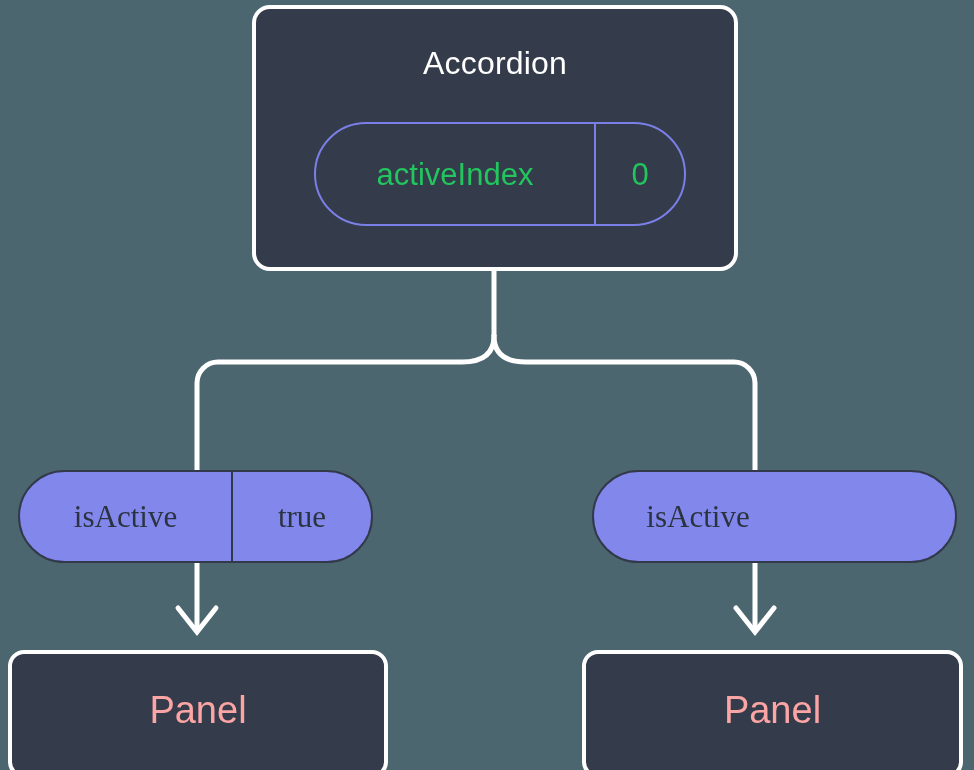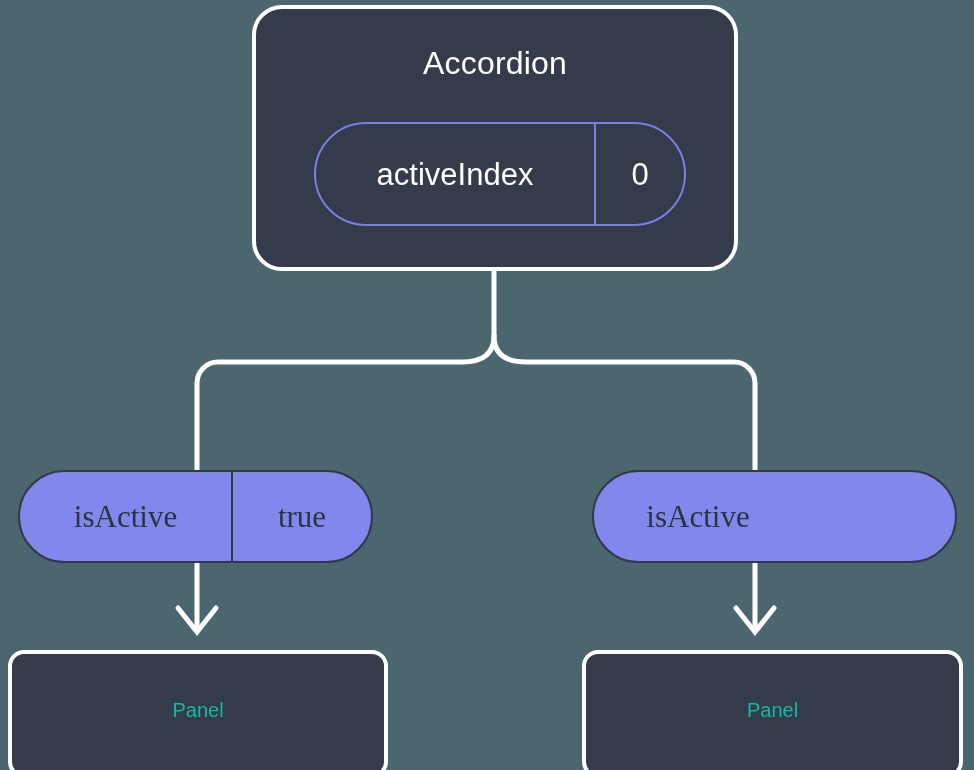--- a/index.html
+++ b/index.html
@@ -19,21 +19,21 @@
   #wires {
     position: absolute; left: 0; top: 0;
     width: 974px; height: 770px;
     pointer-events: none;
   }
   
   .card {
     position: absolute;
     background: #343b4a;
     border: 4px solid #ffffff;
-    border-radius: 30px;
+    border-radius: 18px;
     display: flex;
     flex-direction: column;
     align-items: center;
   }
   #root-card {
     left: 252px; top: 5px;
     width: 486px; height: 266px;
     padding-top: 38px;
   }
   .card-title {
@@ -51,21 +51,21 @@
     border: 2px solid #7b7fe8;
     border-radius: 52px;
     display: flex;
     align-items: stretch;
     overflow: hidden;
   }
   .pill-outline .seg {
     display: flex;
     align-items: center;
     justify-content: center;
-    color: #ffffff;
+    color: #22c55e;
     font-size: 31px;
     line-height: 1;
   }
   .pill-outline .seg-key { width: 278px; }
   .pill-outline .seg-val {
     flex: 1;
     border-left: 2px solid #7b7fe8;
   }
   
   .pill-filled {
@@ -101,22 +101,22 @@
     top: 650px;
     height: 128px;
     background: #343b4a;
     border: 4px solid #ffffff;
     border-radius: 16px;
     display: flex;
     align-items: center;
     justify-content: center;
   }
   .panel-label {
-    color: #14b8a6;
-    font-size: 20px;
+    color: #fca5a5;
+    font-size: 38px;
     font-weight: 400;
     line-height: 1;
     position: relative;
     top: -4px;
   }
   #panel-left  { left: 8px;   width: 380px; }
   #panel-right { left: 582px; width: 381px; }
 </style>
 </head>
 <body>

